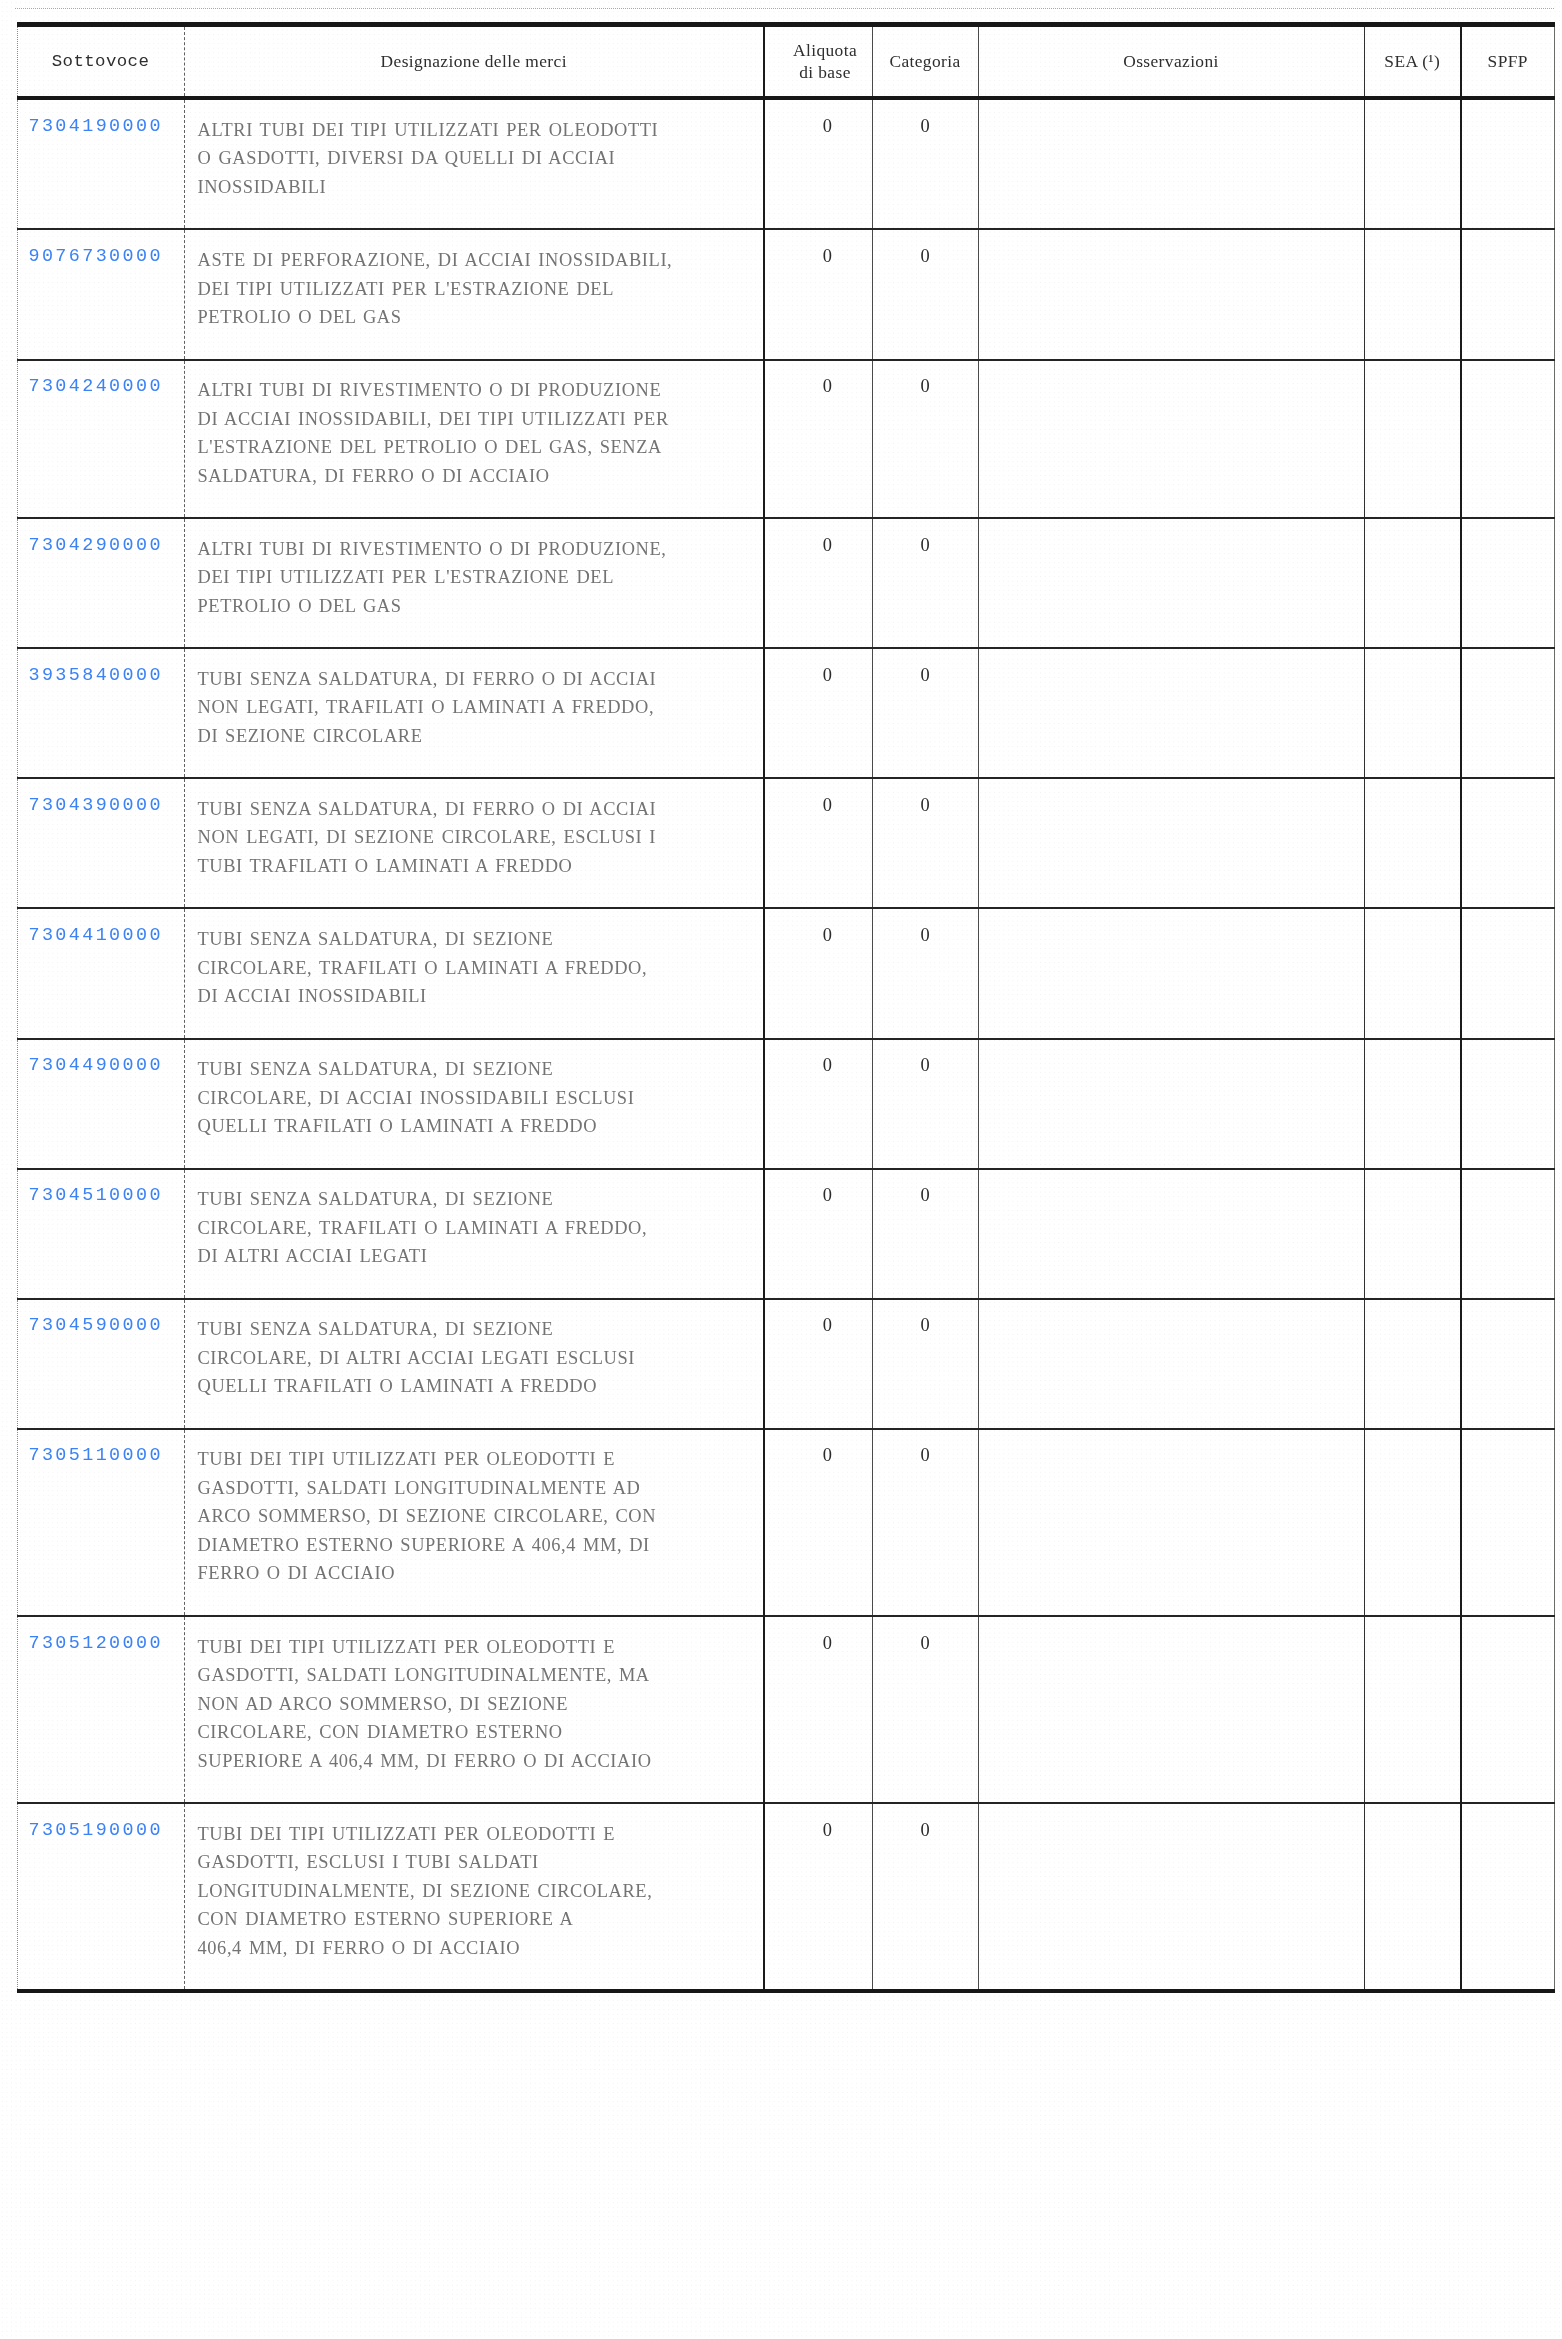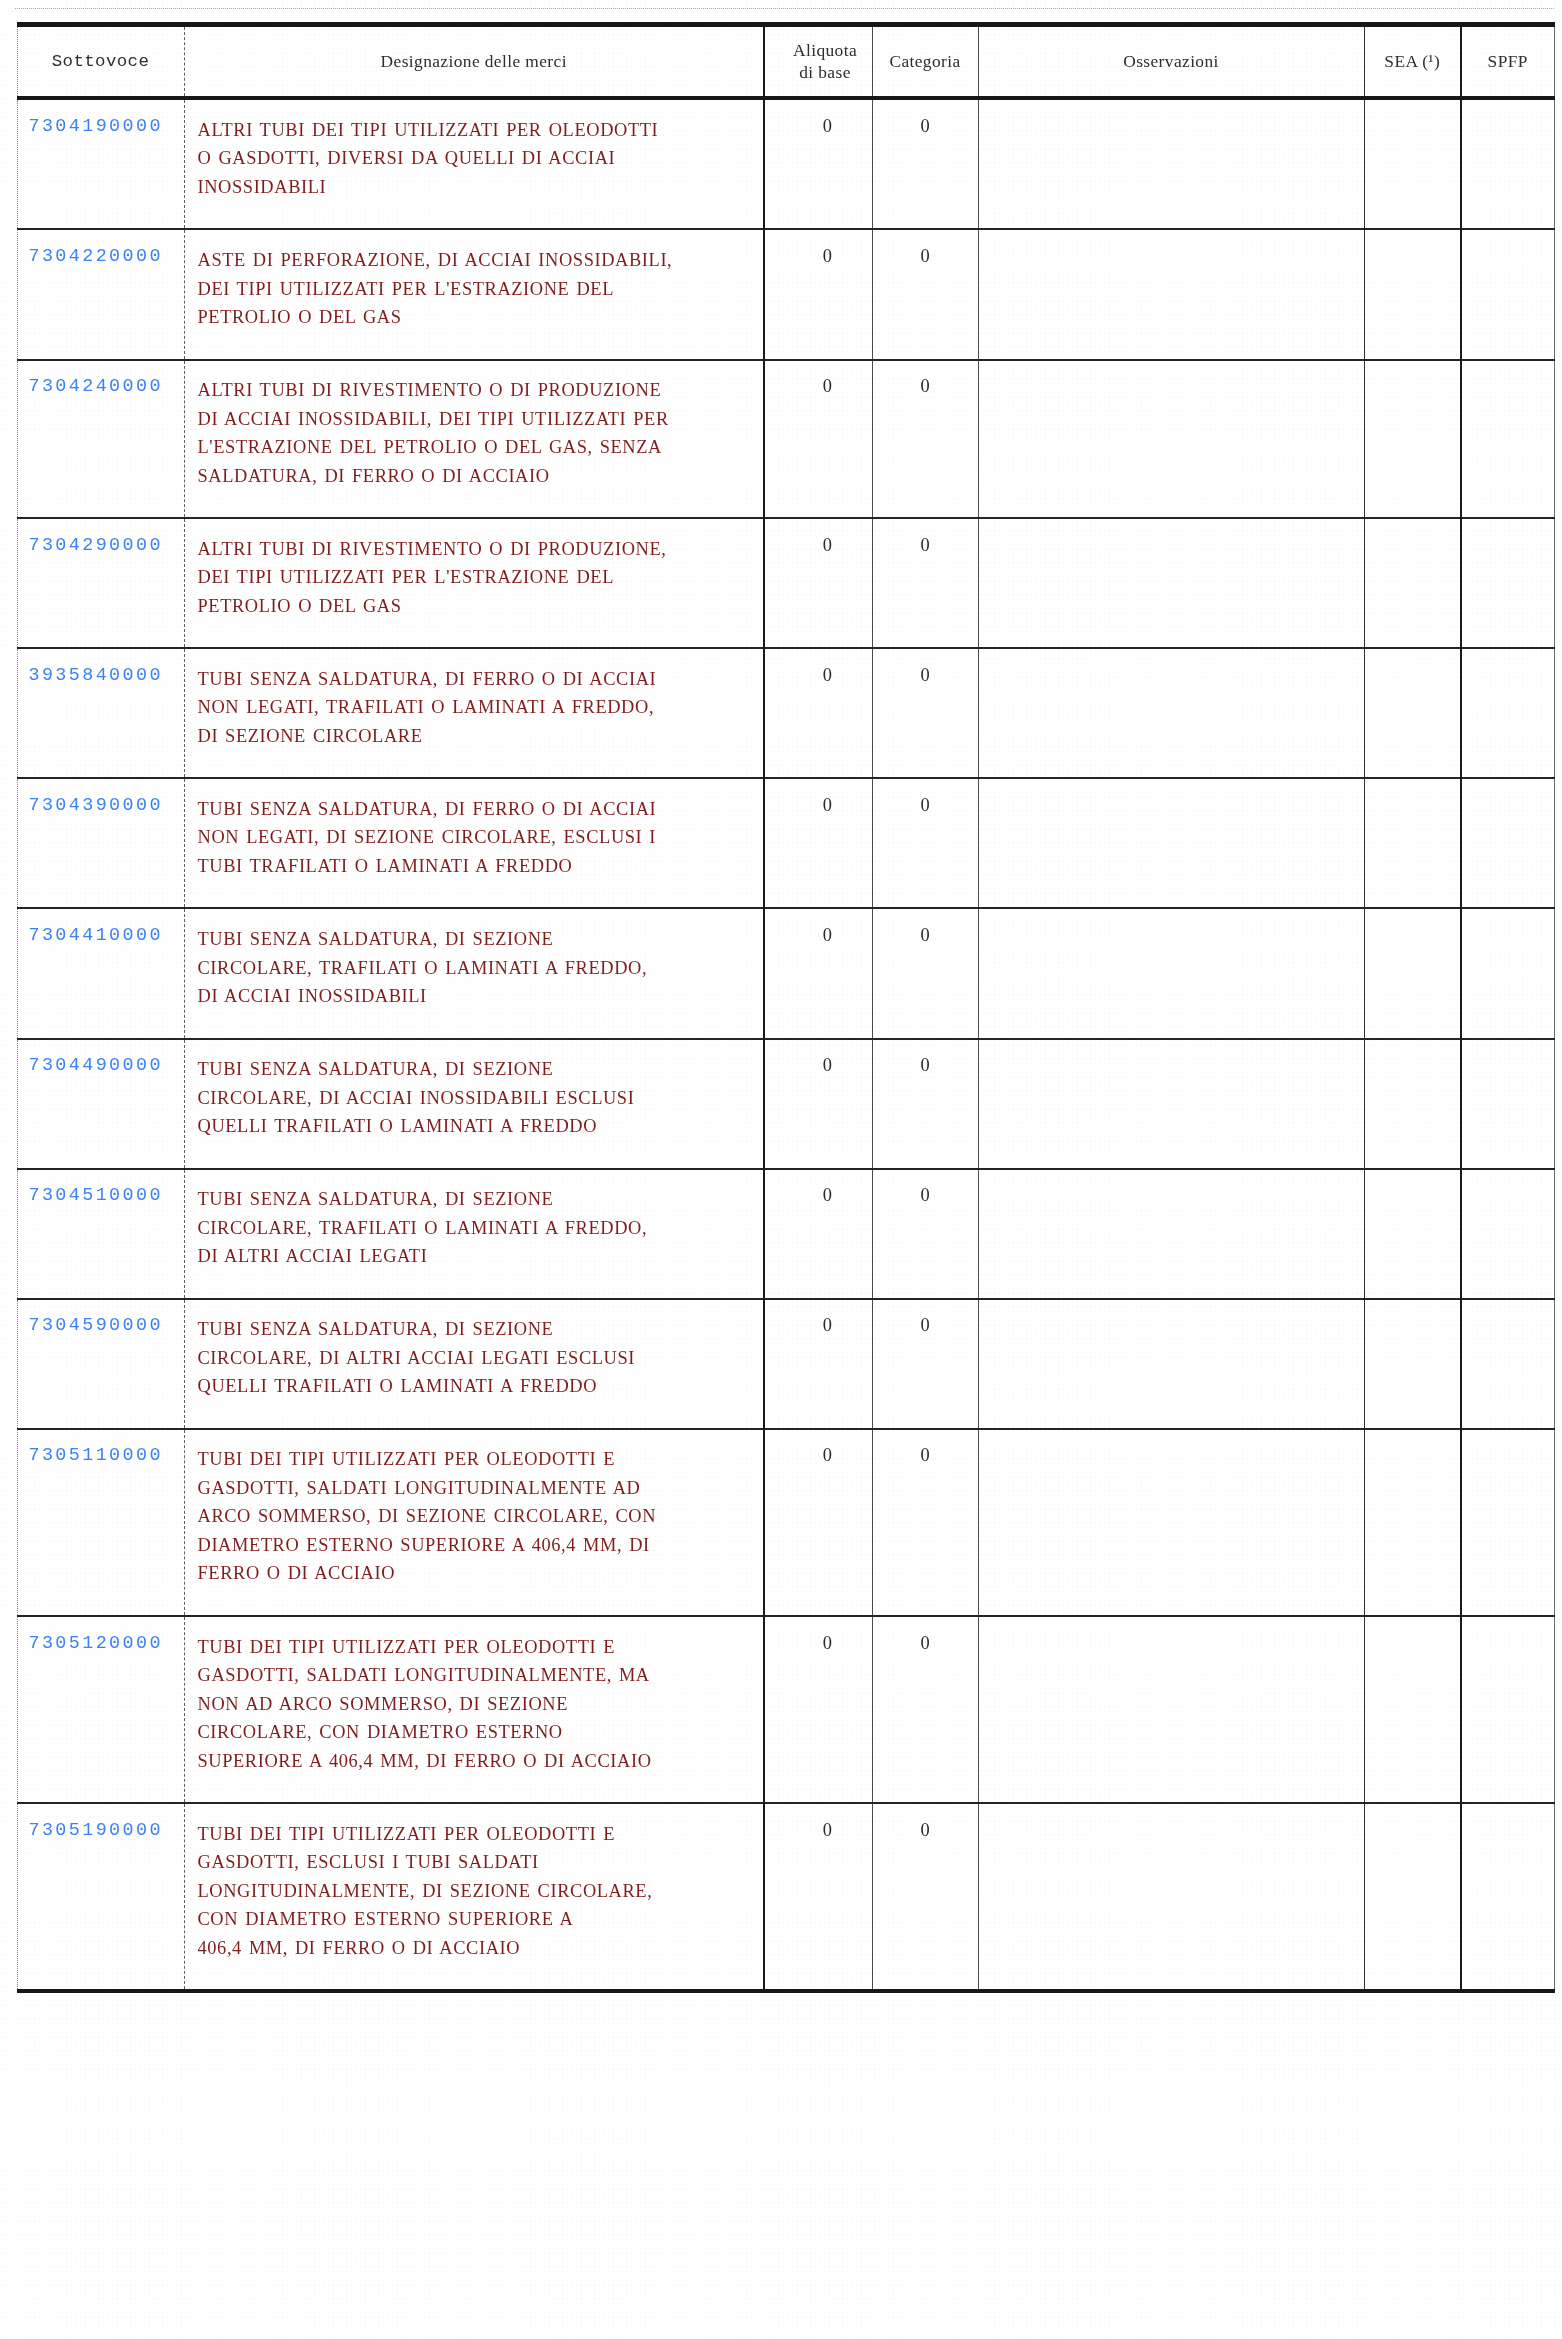--- a/index.html
+++ b/index.html
@@ -84,21 +84,21 @@
     white-space: nowrap;
     color: #3b82f6;
   }
   td.desc {
     padding-left: 13px;
     padding-right: 16.5px;
     white-space: pre-line;
     line-height: 28.5px;
     letter-spacing: 0.6px;
     word-spacing: 1.8px;
-    color: #7f1d1d;
+    color: #737373;
   }
   td.num {
     text-align: center;
     color: #2b2b2b;
   }
   tbody tr.h2 td { height: 70px; }   
 </style>
 </head>
 <body>
 
@@ -132,21 +132,21 @@
 O GASDOTTI, DIVERSI DA QUELLI DI ACCIAI
 INOSSIDABILI</td>
     <td class="c2 num">0</td>
     <td class="c3 num">0</td>
     <td class="c4"></td>
     <td class="c5 num"></td>
     <td class="c6 num"></td>
   </tr>
 
   <tr>
-    <td class="c0 code">7304220000</td>
+    <td class="c0 code">9076730000</td>
     <td class="c1 desc">ASTE DI PERFORAZIONE, DI ACCIAI INOSSIDABILI,
 DEI TIPI UTILIZZATI PER L'ESTRAZIONE DEL
 PETROLIO O DEL GAS</td>
     <td class="c2 num">0</td>
     <td class="c3 num">0</td>
     <td class="c4"></td>
     <td class="c5 num"></td>
     <td class="c6 num"></td>
   </tr>
 

